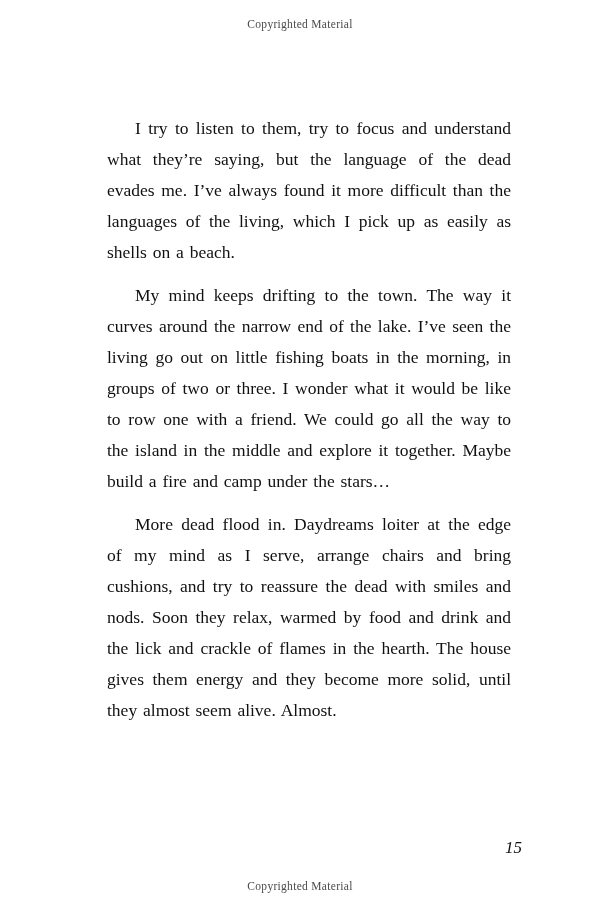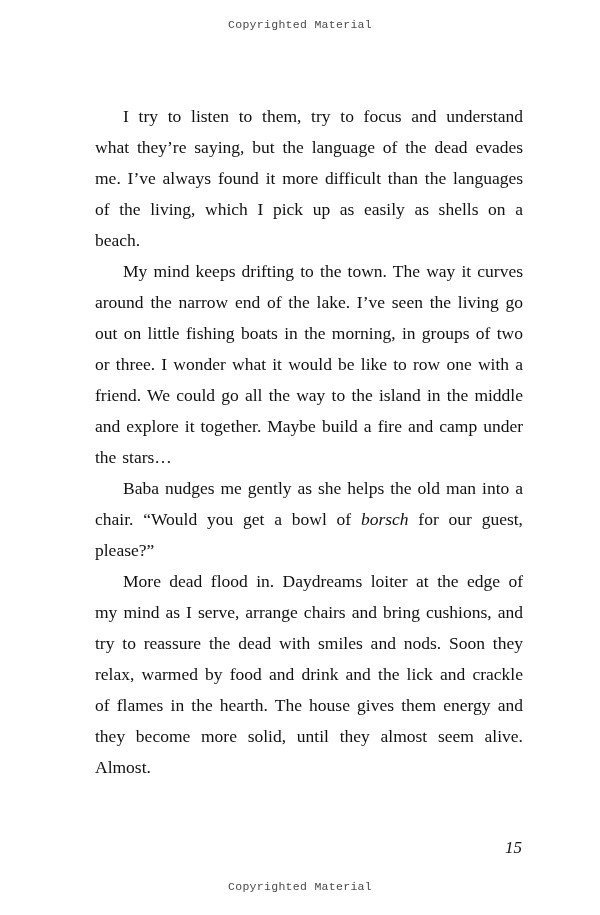--- a/index.html
+++ b/index.html
@@ -13,35 +13,35 @@
     position: relative;
     overflow: hidden;
     font-family: "Liberation Serif", serif;
     color: #111111;
   }
   .notice {
     position: absolute;
     left: 0;
     width: 100%;
     text-align: center;
-    font-family: Liberation Mono, monospace;
+    font-family: Liberation Serif, serif;
     font-size: 11.5px;
     color: #4a4a4a;
     letter-spacing: 0.3px;
   }
   .notice-top { top: 18px; }
   .notice-bottom { top: 880px; }
   .text-block {
     position: absolute;
     left: 95px;
     top: 101px;
     width: 428px;
   }
   .text-block p {
-    margin: 0;
+    margin: 12px;
     padding: 0;
     font-size: 17.5px;
     line-height: 31px;
     text-align: justify;
     text-indent: 28px;
     color: #111111;
     word-spacing: 1.5px;
   }
   .text-block p em {
     font-style: italic;
@@ -59,21 +59,20 @@
 </head>
 <body>
 
 <div class="page">
 
   <div class="notice notice-top">Copyrighted Material</div>
 
   <div class="text-block" id="paragraphs">
       <p><span>I try to listen to them, try to focus and understand what they’re saying, but the language of the dead evades me. I’ve always found it more difficult than the languages of the living, which I pick up as easily as shells on a beach.</span></p>
       <p><span>My mind keeps drifting to the town. The way it curves around the narrow end of the lake. I’ve seen the living go out on little fishing boats in the morning, in groups of two or three. I wonder what it would be like to row one with a friend. We could go all the way to the island in the middle and explore it together. Maybe build a fire and camp under the stars…</span></p>
-      <p><span>Baba nudges me gently as she helps the old man into a chair. “Would you get a bowl of </span><em>borsch</em><span> for our guest, please?”</span></p>
       <p><span>More dead flood in. Daydreams loiter at the edge of my mind as I serve, arrange chairs and bring cushions, and try to reassure the dead with smiles and nods. Soon they relax, warmed by food and drink and the lick and crackle of flames in the hearth. The house gives them energy and they become more solid, until they almost seem alive. Almost.</span></p>
     </div>
 
   <div class="page-number">15</div>
 
   <div class="notice notice-bottom">Copyrighted Material</div>
 
 </div>
 
 </body></html>

